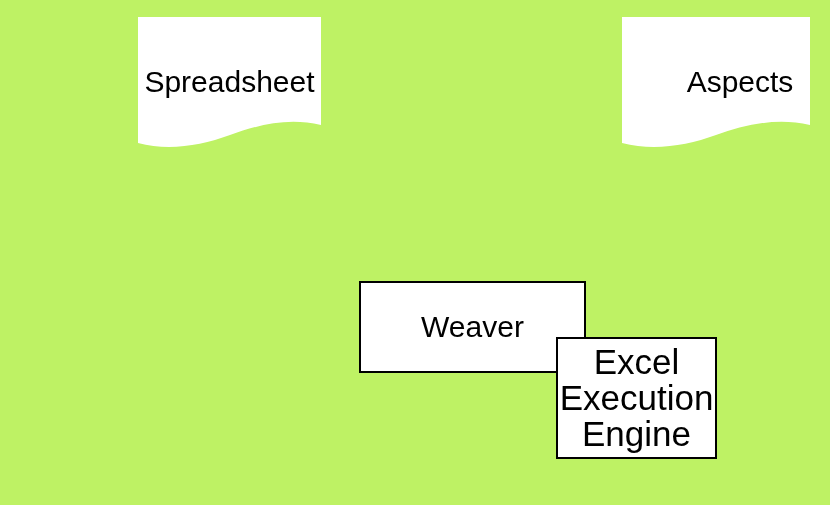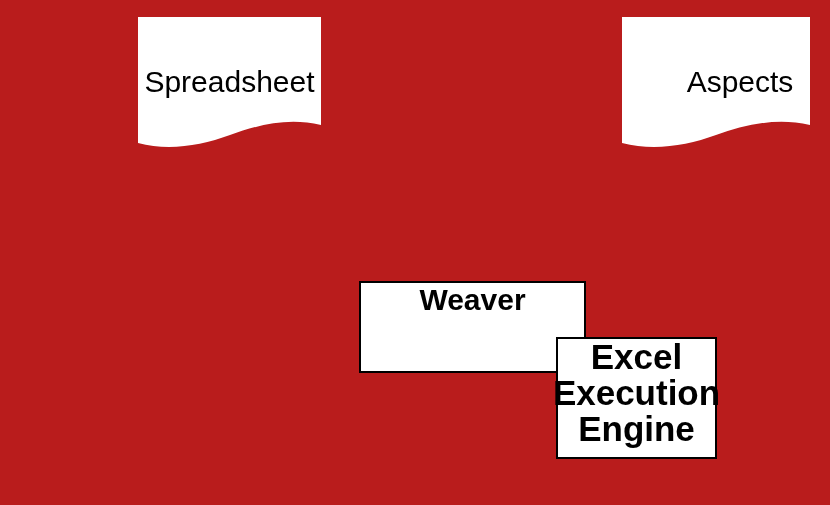--- a/index.html
+++ b/index.html
@@ -5,21 +5,21 @@
 <style>
   html, body {
     margin: 0;
     padding: 0;
     background: #000000;
   }
   #canvas {
     position: relative;
     width: 830px;
     height: 505px;
-    background: #b91c1c;
+    background: #bef264;
     overflow: hidden;
     font-family: "Liberation Sans", sans-serif;
   }
 
   
   .doc-node {
     position: absolute;
   }
   .doc-node .doc-svg {
     position: absolute;
@@ -62,24 +62,23 @@
     margin-left: 48px;
   }
 
   
   .box-node {
     position: absolute;
     background: #ffffff;
     border: 2px solid #000000;
     box-sizing: border-box;
     display: flex;
-    align-items: flex-start;
+    align-items: center;
     justify-content: center;
     color: #000000;
-    font-weight: bold;
   }
   .box-node .box-label {
     text-align: center;
     color: #000000;
     white-space: pre-line;
   }
 
   #box-weaver {
     left: 359px;
     top: 281px;

